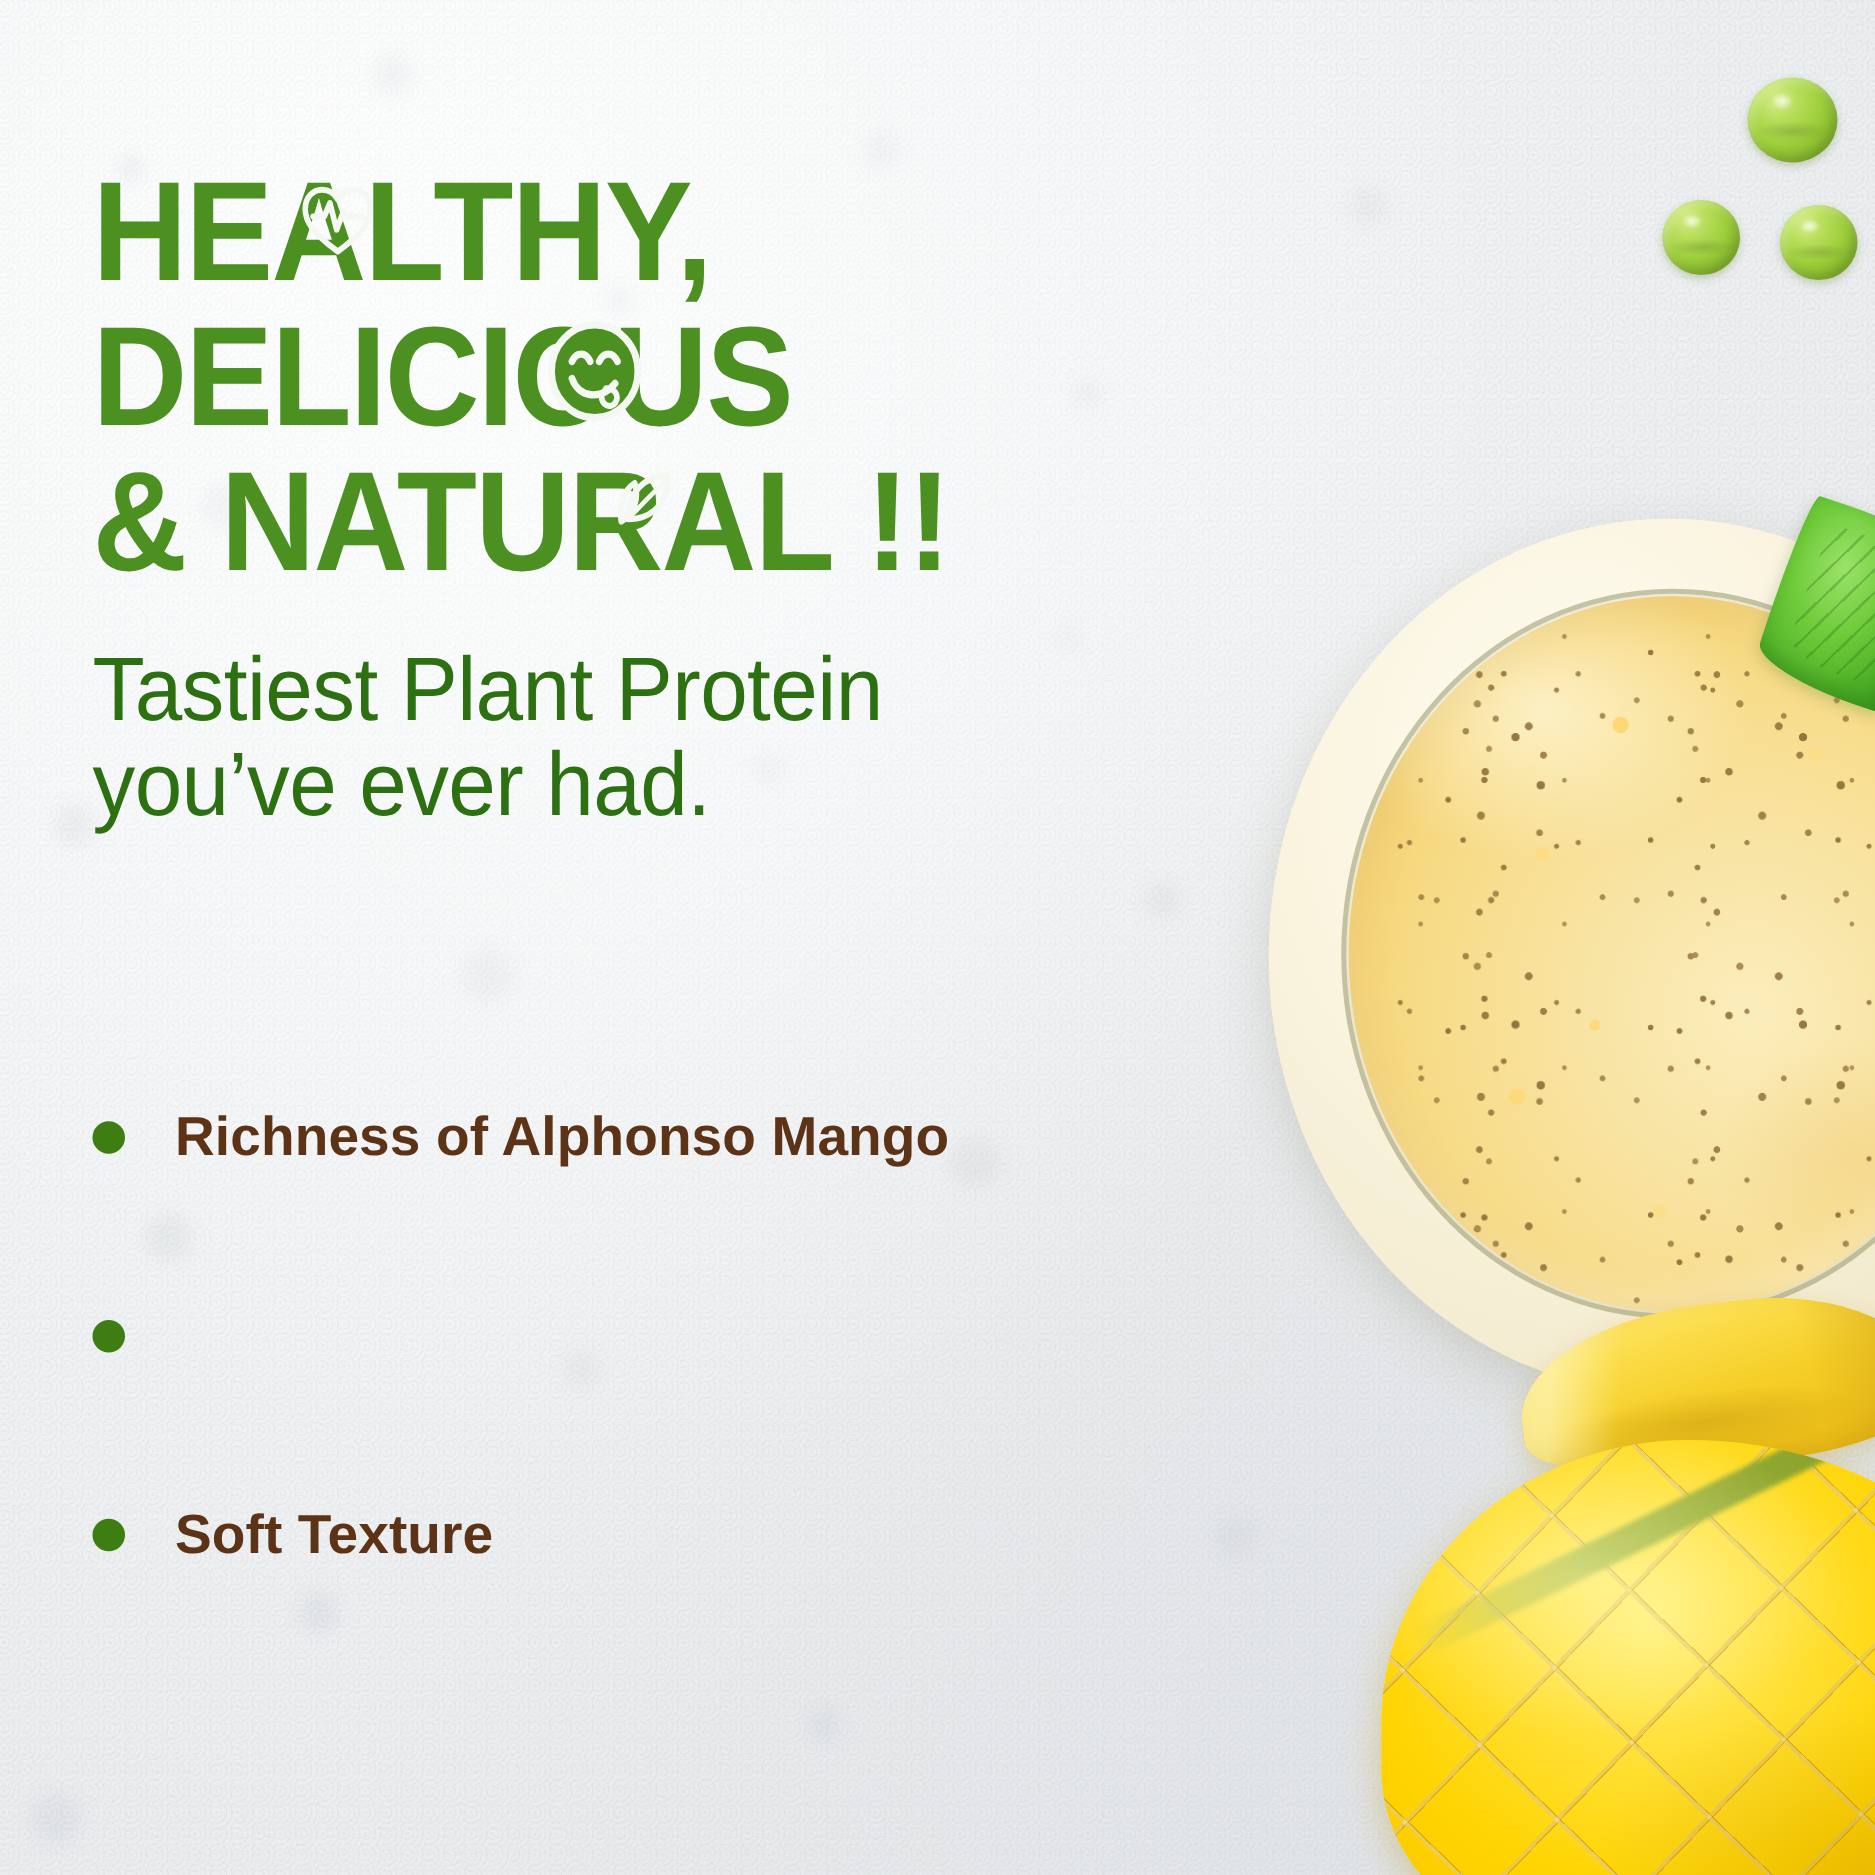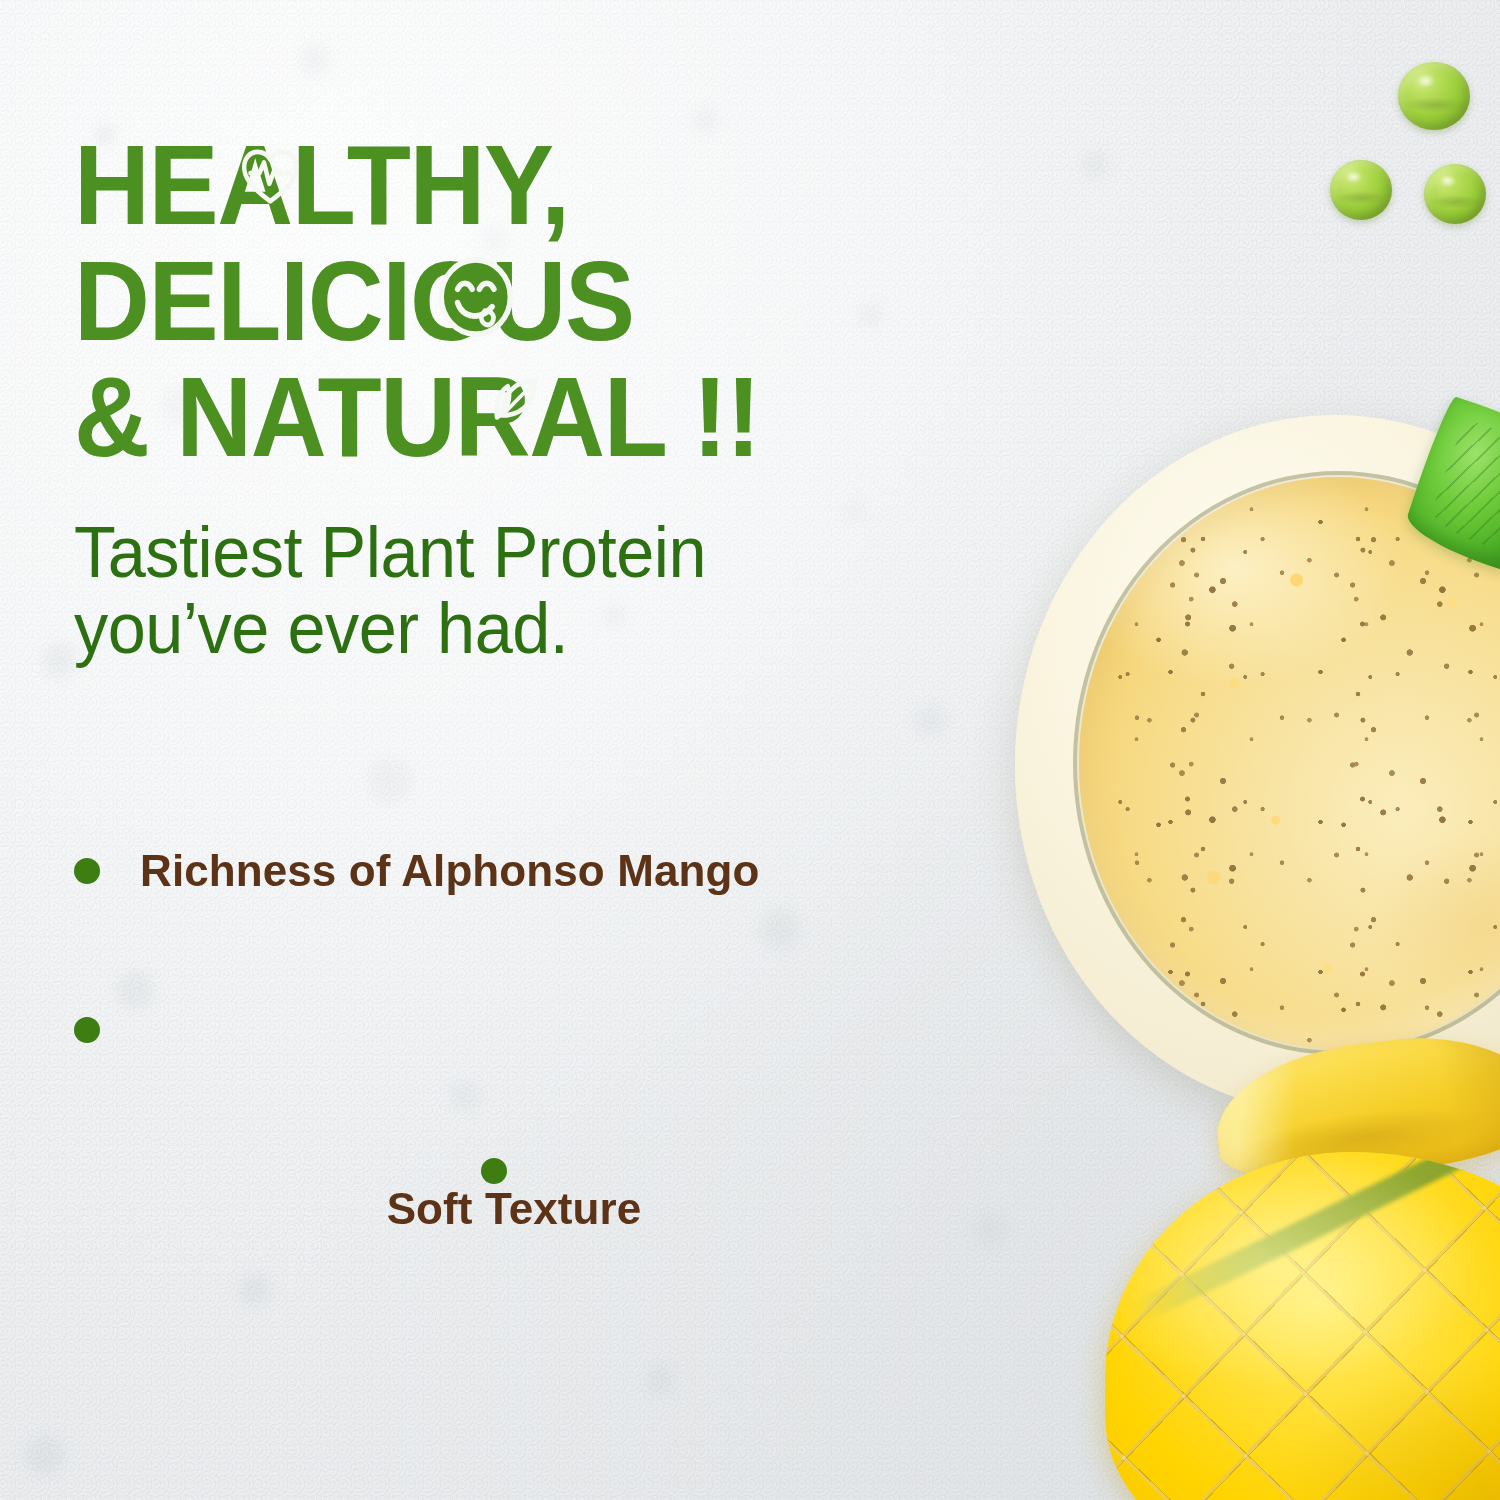--- a/index.html
+++ b/index.html
@@ -276,31 +276,31 @@
     font-size:72px;
     line-height:1.06;
     letter-spacing:-.5px;
     transform:scaleX(.95);
     transform-origin:left center;
   }
   .subhead span { display:block; white-space:nowrap; }
 
   
   .features {
-    position:absolute; left:74px; top:840px;
+    position:absolute; left:74px; top:879px;
     width:880px;
     list-style:none;
   }
   .feature-item {
     display:flex;
     align-items:center;
     height:62px;
     margin-bottom:97px;
   }
-  .feature-item:last-child { margin-bottom:0;flex-direction:column; }
+  .feature-item:last-child { margin-bottom:0; }
   .bullet-dot {
     flex:0 0 auto;
     width:26px; height:26px;
     border-radius:50%;
     background:#3E7D12;
     margin-right:40px;
   }
   .feature-label {
     color:#5C3317;
     font-family:"Liberation Sans", sans-serif;

